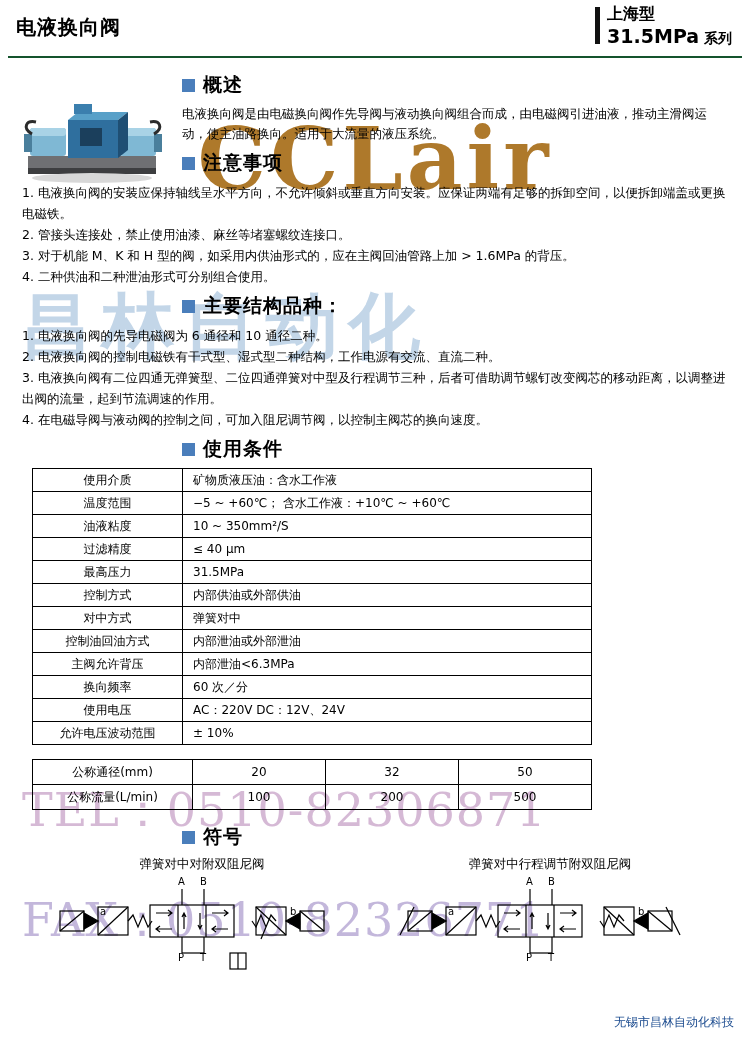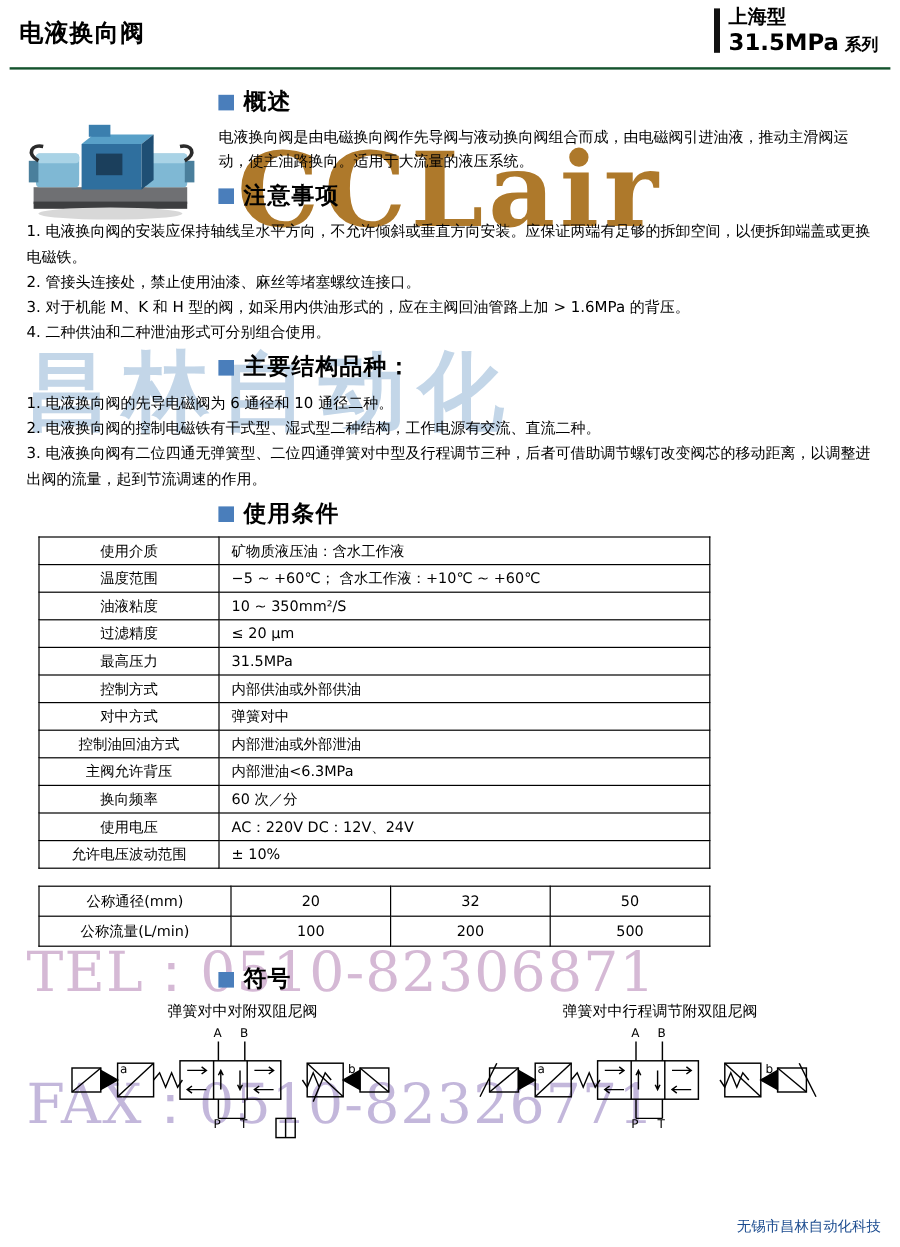--- a/index.html
+++ b/index.html
@@ -268,20 +268,21 @@
     </div>
 
     <div class="sec">
       <div class="sec-head">
         <span class="marker"></span>
         <span class="sec-title">主要结构品种：</span>
       </div>
       <p class="list-item">1. 电液换向阀的先导电磁阀为 6 通径和 10 通径二种。</p>
       <p class="list-item">2. 电液换向阀的控制电磁铁有干式型、湿式型二种结构，工作电源有交流、直流二种。</p>
       <p class="list-item">3. 电液换向阀有二位四通无弹簧型、二位四通弹簧对中型及行程调节三种，后者可借助调节螺钉改变阀芯的移动距离，以调整进出阀的流量，起到节流调速的作用。</p>
+      <p class="list-item">4. 在电磁导阀与液动阀的控制之间，可加入阻尼调节阀，以控制主阀芯的换向速度。</p>
     </div>
 
     <div class="sec">
       <div class="sec-head">
         <span class="marker"></span>
         <span class="sec-title">使用条件</span>
       </div>
       <table class="spec">
         <tbody>
           <tr>
@@ -291,21 +292,21 @@
           <tr>
               <td class="k">温度范围</td>
               <td class="v">−5 ~ +60℃；  含水工作液：+10℃ ~ +60℃</td>
             </tr>
           <tr>
               <td class="k">油液粘度</td>
               <td class="v">10 ~ 350mm²/S</td>
             </tr>
           <tr>
               <td class="k">过滤精度</td>
-              <td class="v">≤ 20 μm</td>
+              <td class="v">≤ 40 μm</td>
             </tr>
           <tr>
               <td class="k">最高压力</td>
               <td class="v">31.5MPa</td>
             </tr>
           <tr>
               <td class="k">控制方式</td>
               <td class="v">内部供油或外部供油</td>
             </tr>
           <tr>

